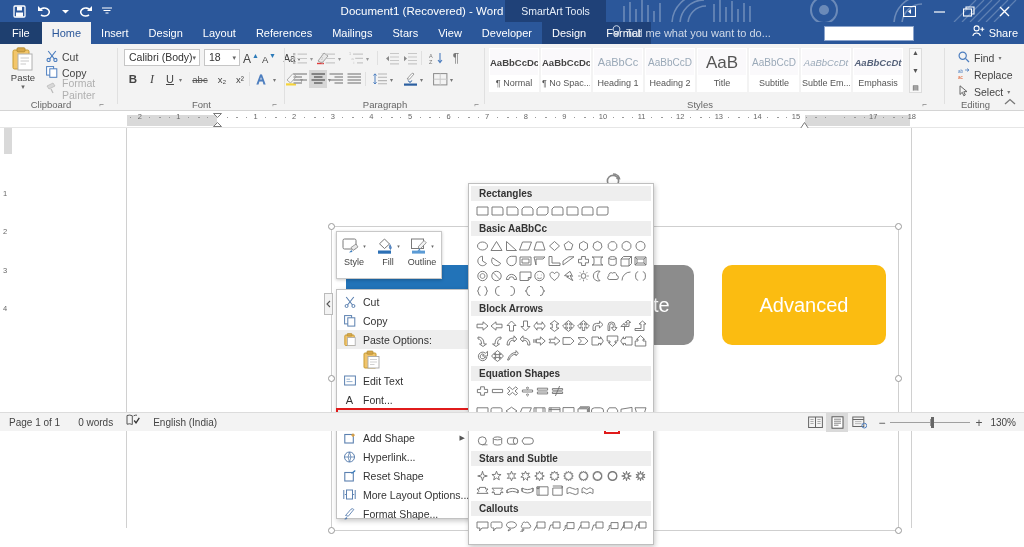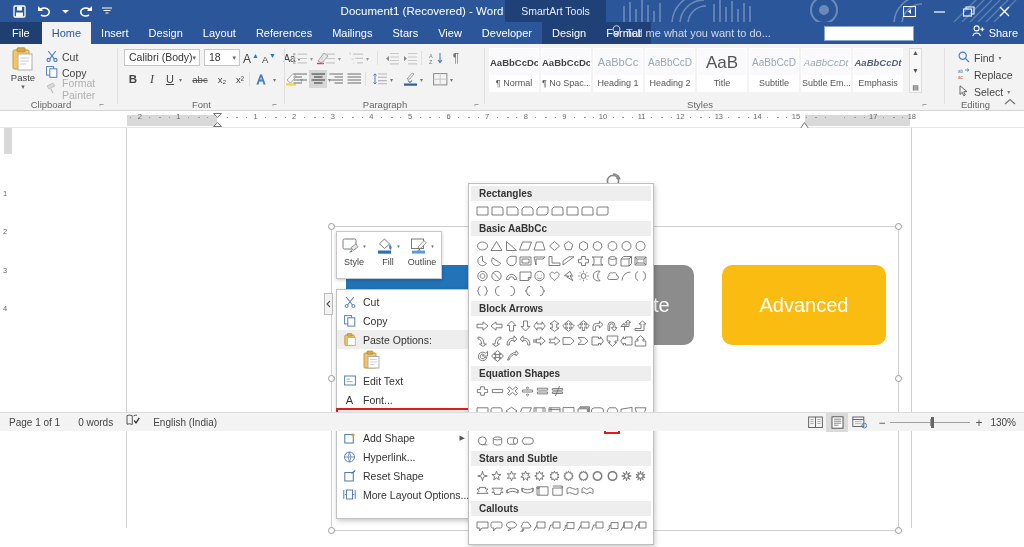--- a/index.html
+++ b/index.html
@@ -1009,20 +1009,29 @@
       <span class="cmicon">
         <svg width="13" height="11" viewBox="0 0 13 11">
             <rect x="3.5" y="1" width="6" height="9" fill="none" stroke="#5b80b0" stroke-width="1"></rect>
             <path d="M0.8 1 V10 M12.2 1 V10" stroke="#5b80b0" stroke-width="1"></path>
             <path d="M1.8 5.5 H3.5 M9.5 5.5 H11.2" stroke="#5b80b0" stroke-width=".9"></path>
           </svg>
       </span>
       <span>More Layout Options...</span>
     </div>
 
+    <div class="cm-row">
+      <span class="cmicon">
+        <svg width="13" height="12" viewBox="0 0 13 12">
+            <path d="M2.5 7.5 L8 1.2 Q9.5 0 10.8 1.5 L5.3 8.2 Z" fill="#fff" stroke="#5b80b0" stroke-width=".9"></path>
+            <path d="M3.5 9 Q1 10.5 1.5 11.5 Q3.5 11.8 4.5 10.2 Z" fill="#5b80b0"></path>
+          </svg>
+      </span>
+      <span>Format Shape...</span>
+    </div>
   </div>
 
   <div class="shapegal">
     <div id="gallery-body">
         <div class="sg-head">Rectangles</div>
         <div class="sg-rows">
           <div class="sg-row">
             <div class="sg-cell">
               <svg width="13" height="12" viewBox="0 0 13 12">
                 <path d="M1 2 H12 V10 H1 Z" fill="none" stroke="#6f6f6f" stroke-width="0.9"></path>

